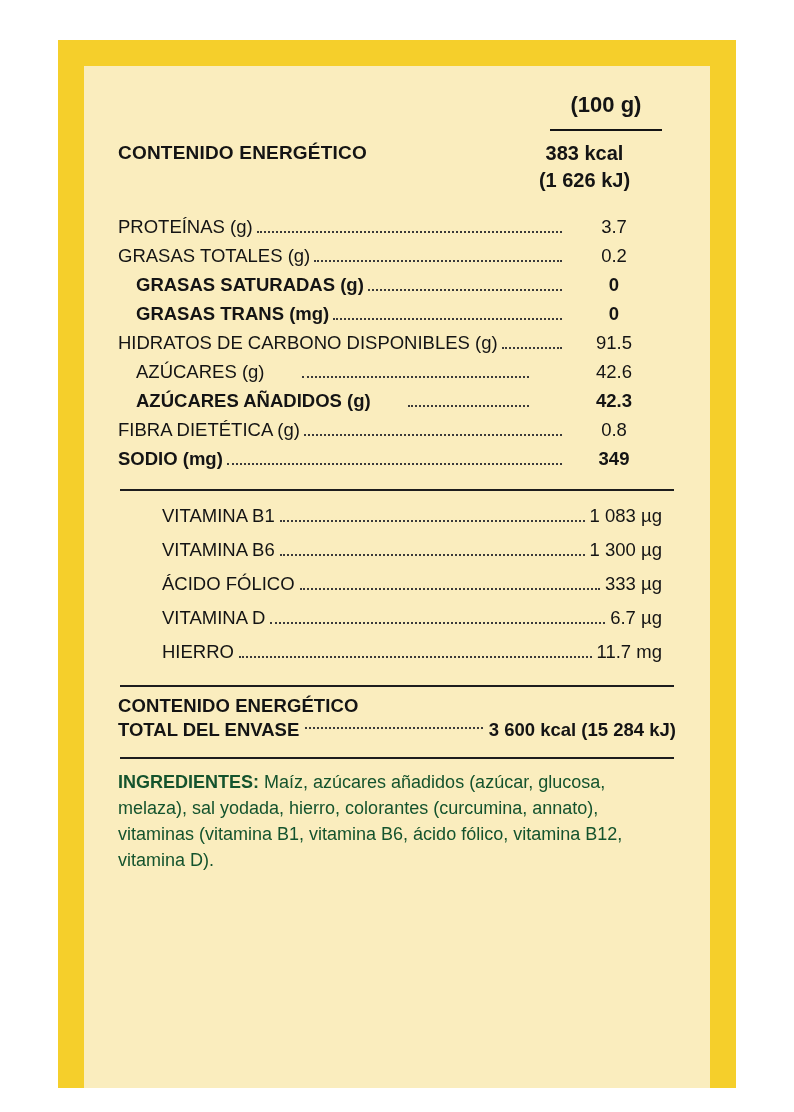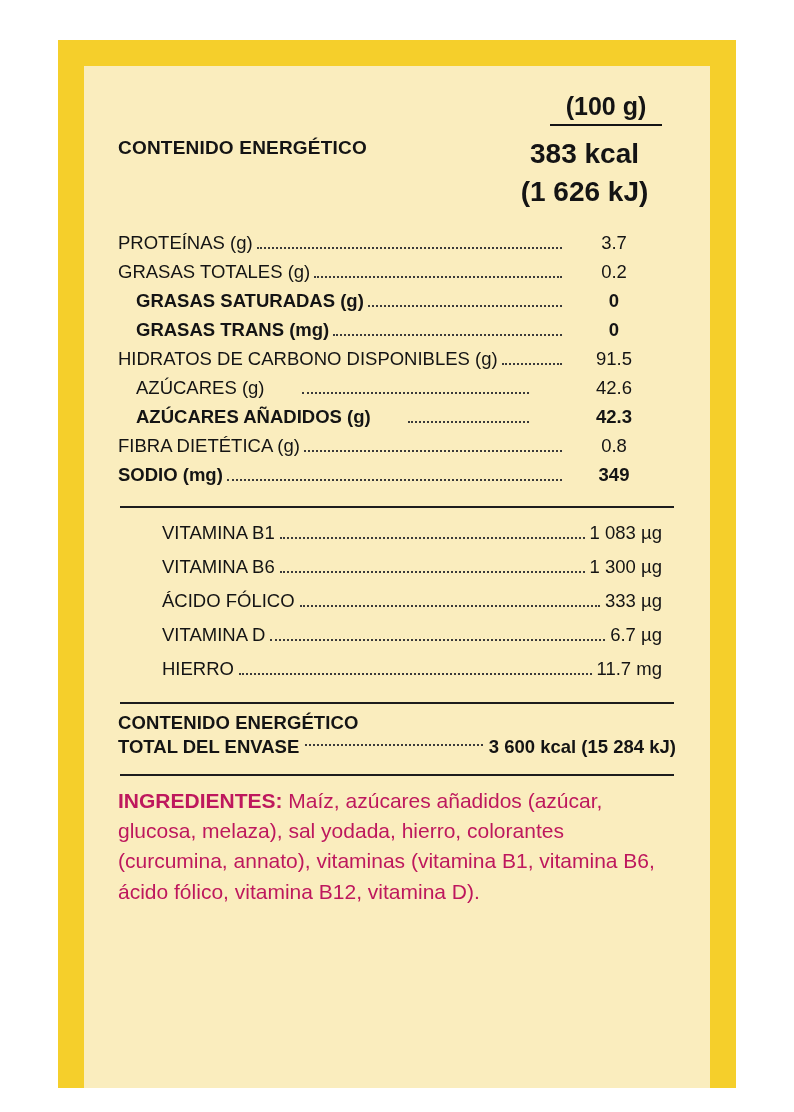--- a/index.html
+++ b/index.html
@@ -54,24 +54,24 @@
     margin: 6px 0 16px 0;
   }
 
   
   .serving-row {
     display: flex;
     justify-content: flex-end;
     padding-right: 14px;
   }
   .serving-size {
-    font-size: 25px;
-    font-weight: bold;
-    color: #141414;
-    padding-bottom: 3px;
+    font-size: 22px;
+    font-weight: bold;
+    color: #141414;
+    padding-bottom: 11px;
     border-bottom: 2.5px solid #141414;
     min-width: 112px;
     text-align: center;
   }
 
   
   .energy-block {
     display: flex;
     align-items: flex-start;
     margin-top: 9px;
@@ -81,21 +81,21 @@
     font-weight: bold;
     font-size: 19px;
     color: #141414;
     padding-top: 2px;
     letter-spacing: 0.2px;
   }
   .energy-values {
     width: 155px;
     text-align: center;
     font-weight: bold;
-    font-size: 28px;
+    font-size: 20px;
     color: #141414;
     line-height: 1.35;
     padding-right: 14px;
   }
 
   
   .nutrients {
     margin-top: 18px;
   }
   .nrow {
@@ -177,23 +177,23 @@
     border-bottom: 2px dotted #3a3a3a;
     margin: 0 6px 5px 6px;
     min-width: 12px;
     height: 1px;
   }
   .total-line2 .tval { white-space: nowrap; }
 
   
   .ingredients {
     margin-top: 10px;
-    font-size: 21px;
+    font-size: 18px;
     line-height: 1.45;
-    color: #be185d;
+    color: #14532d;
   }
   .ingredients b { font-weight: bold; }
 </style>
 </head>
 <body>
 
 <div id="page">
   <div class="panel-outer">
     <div class="panel-inner">
 

